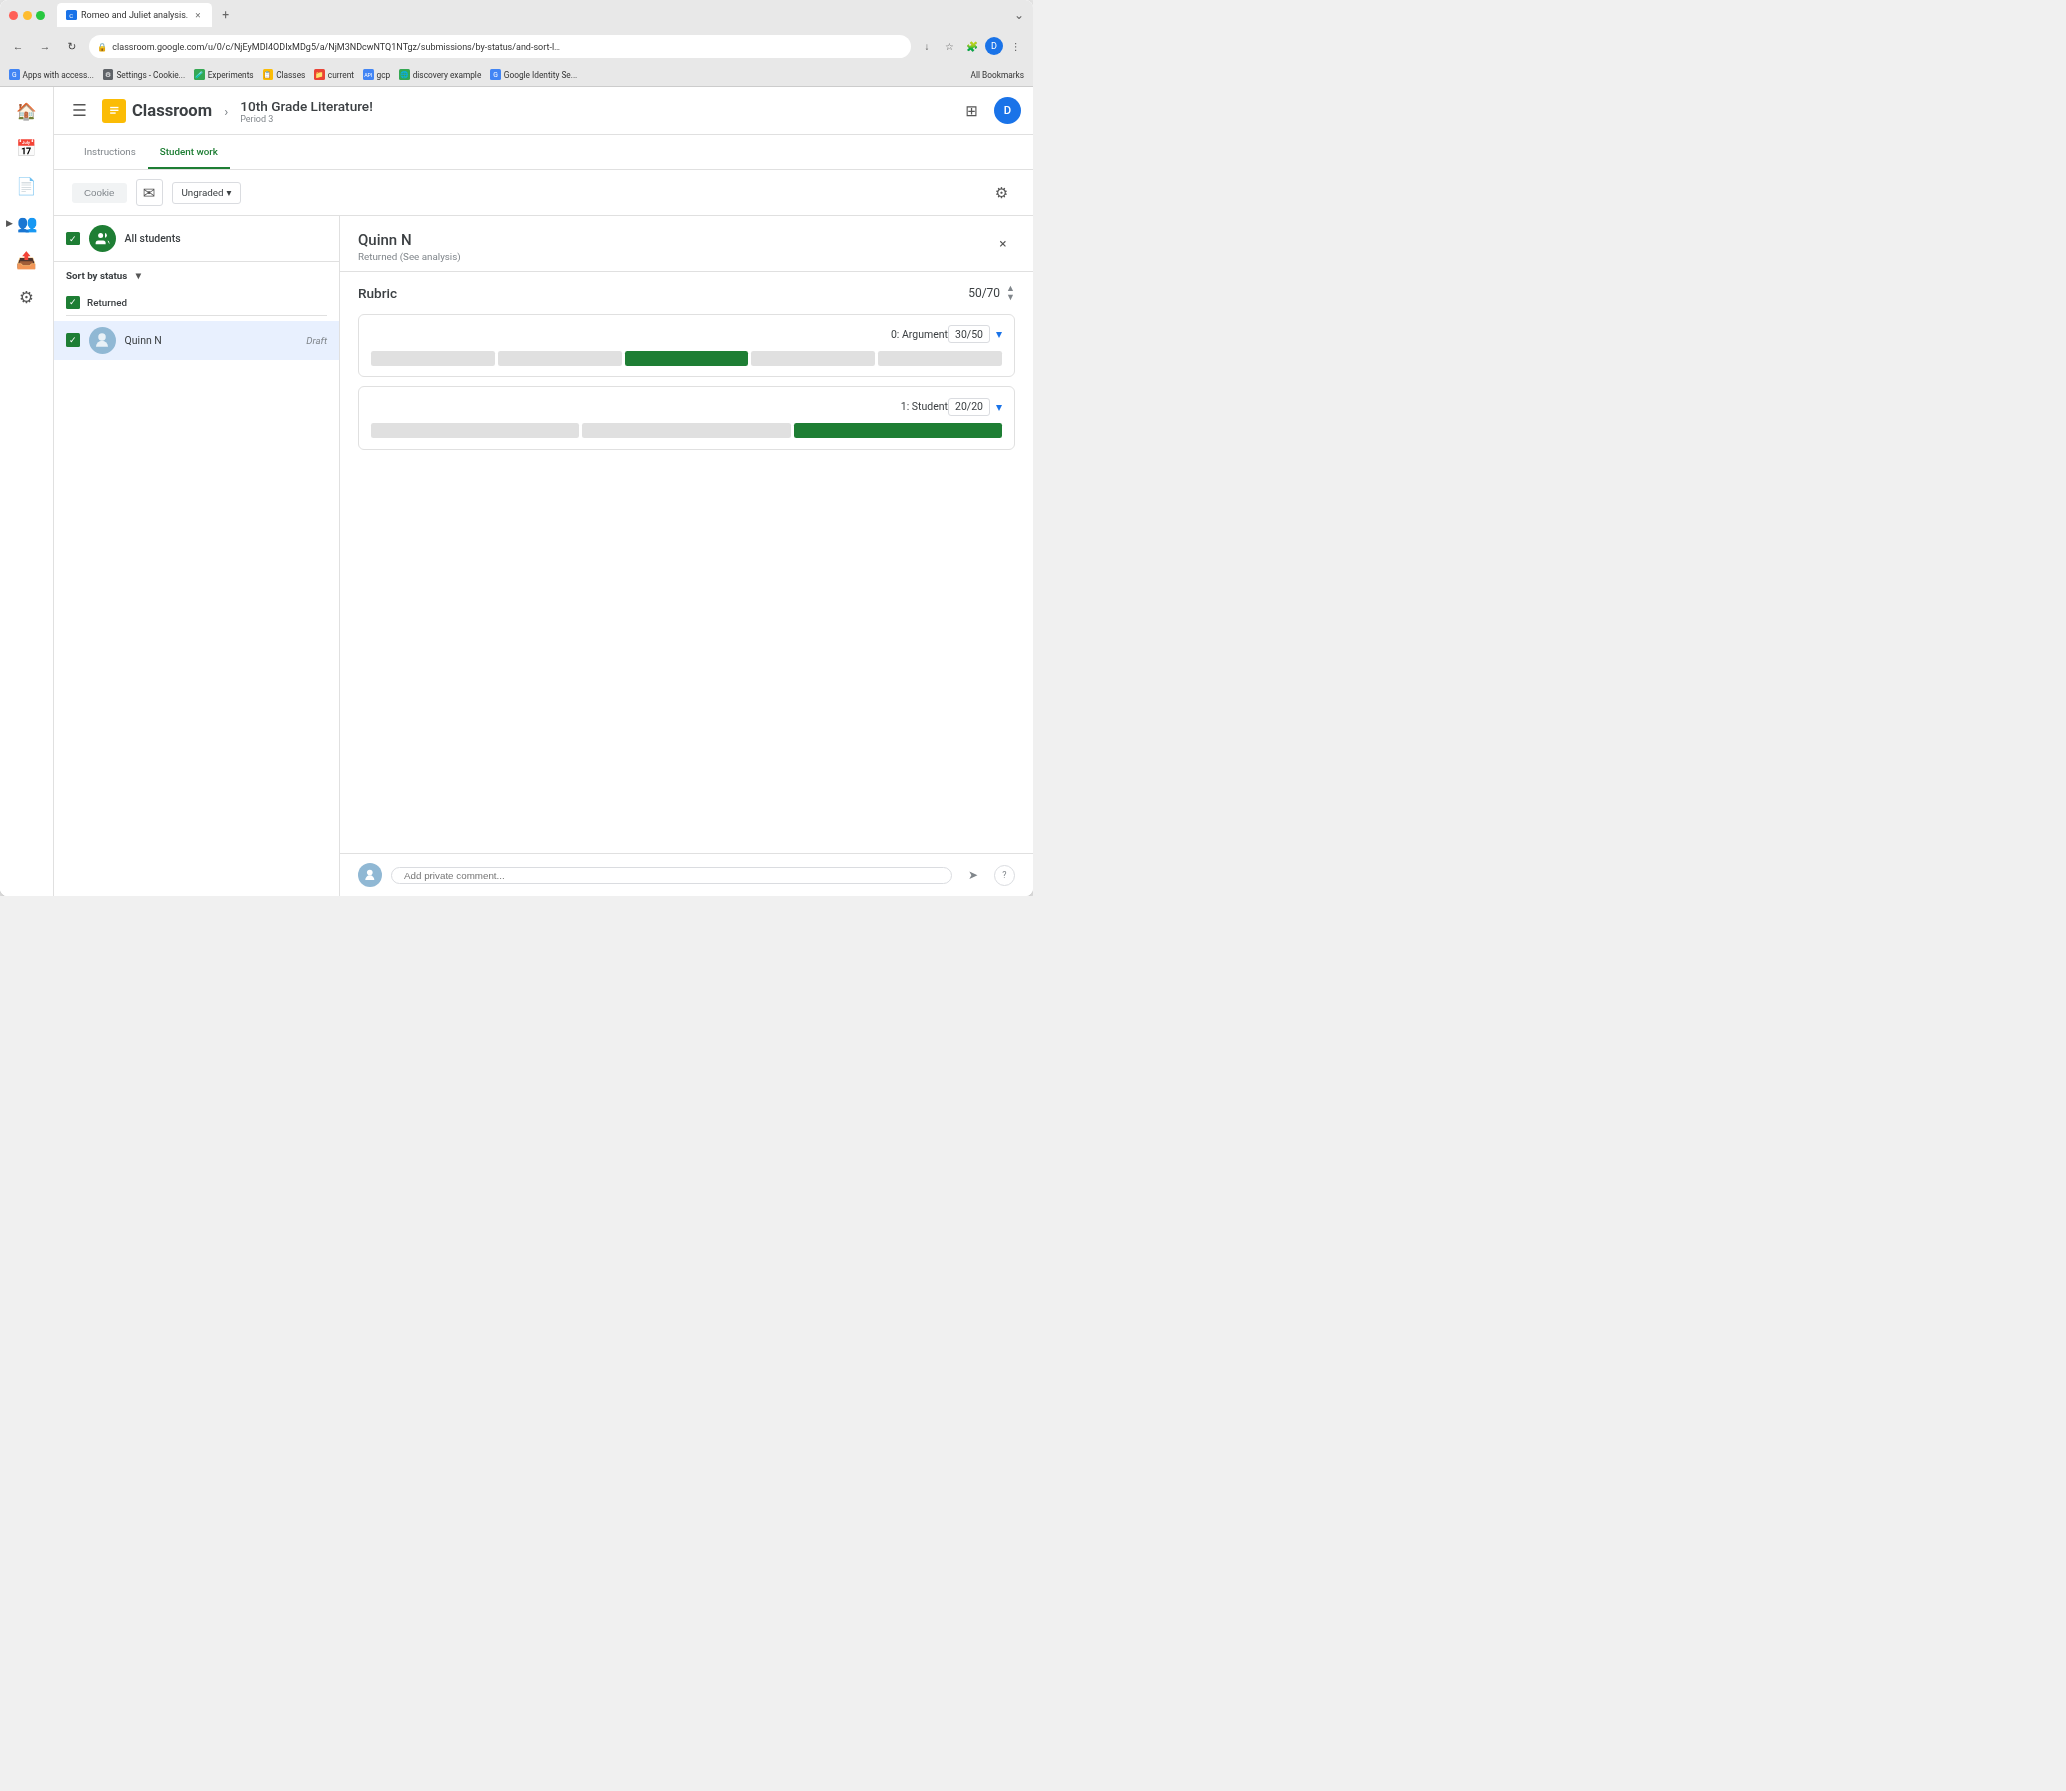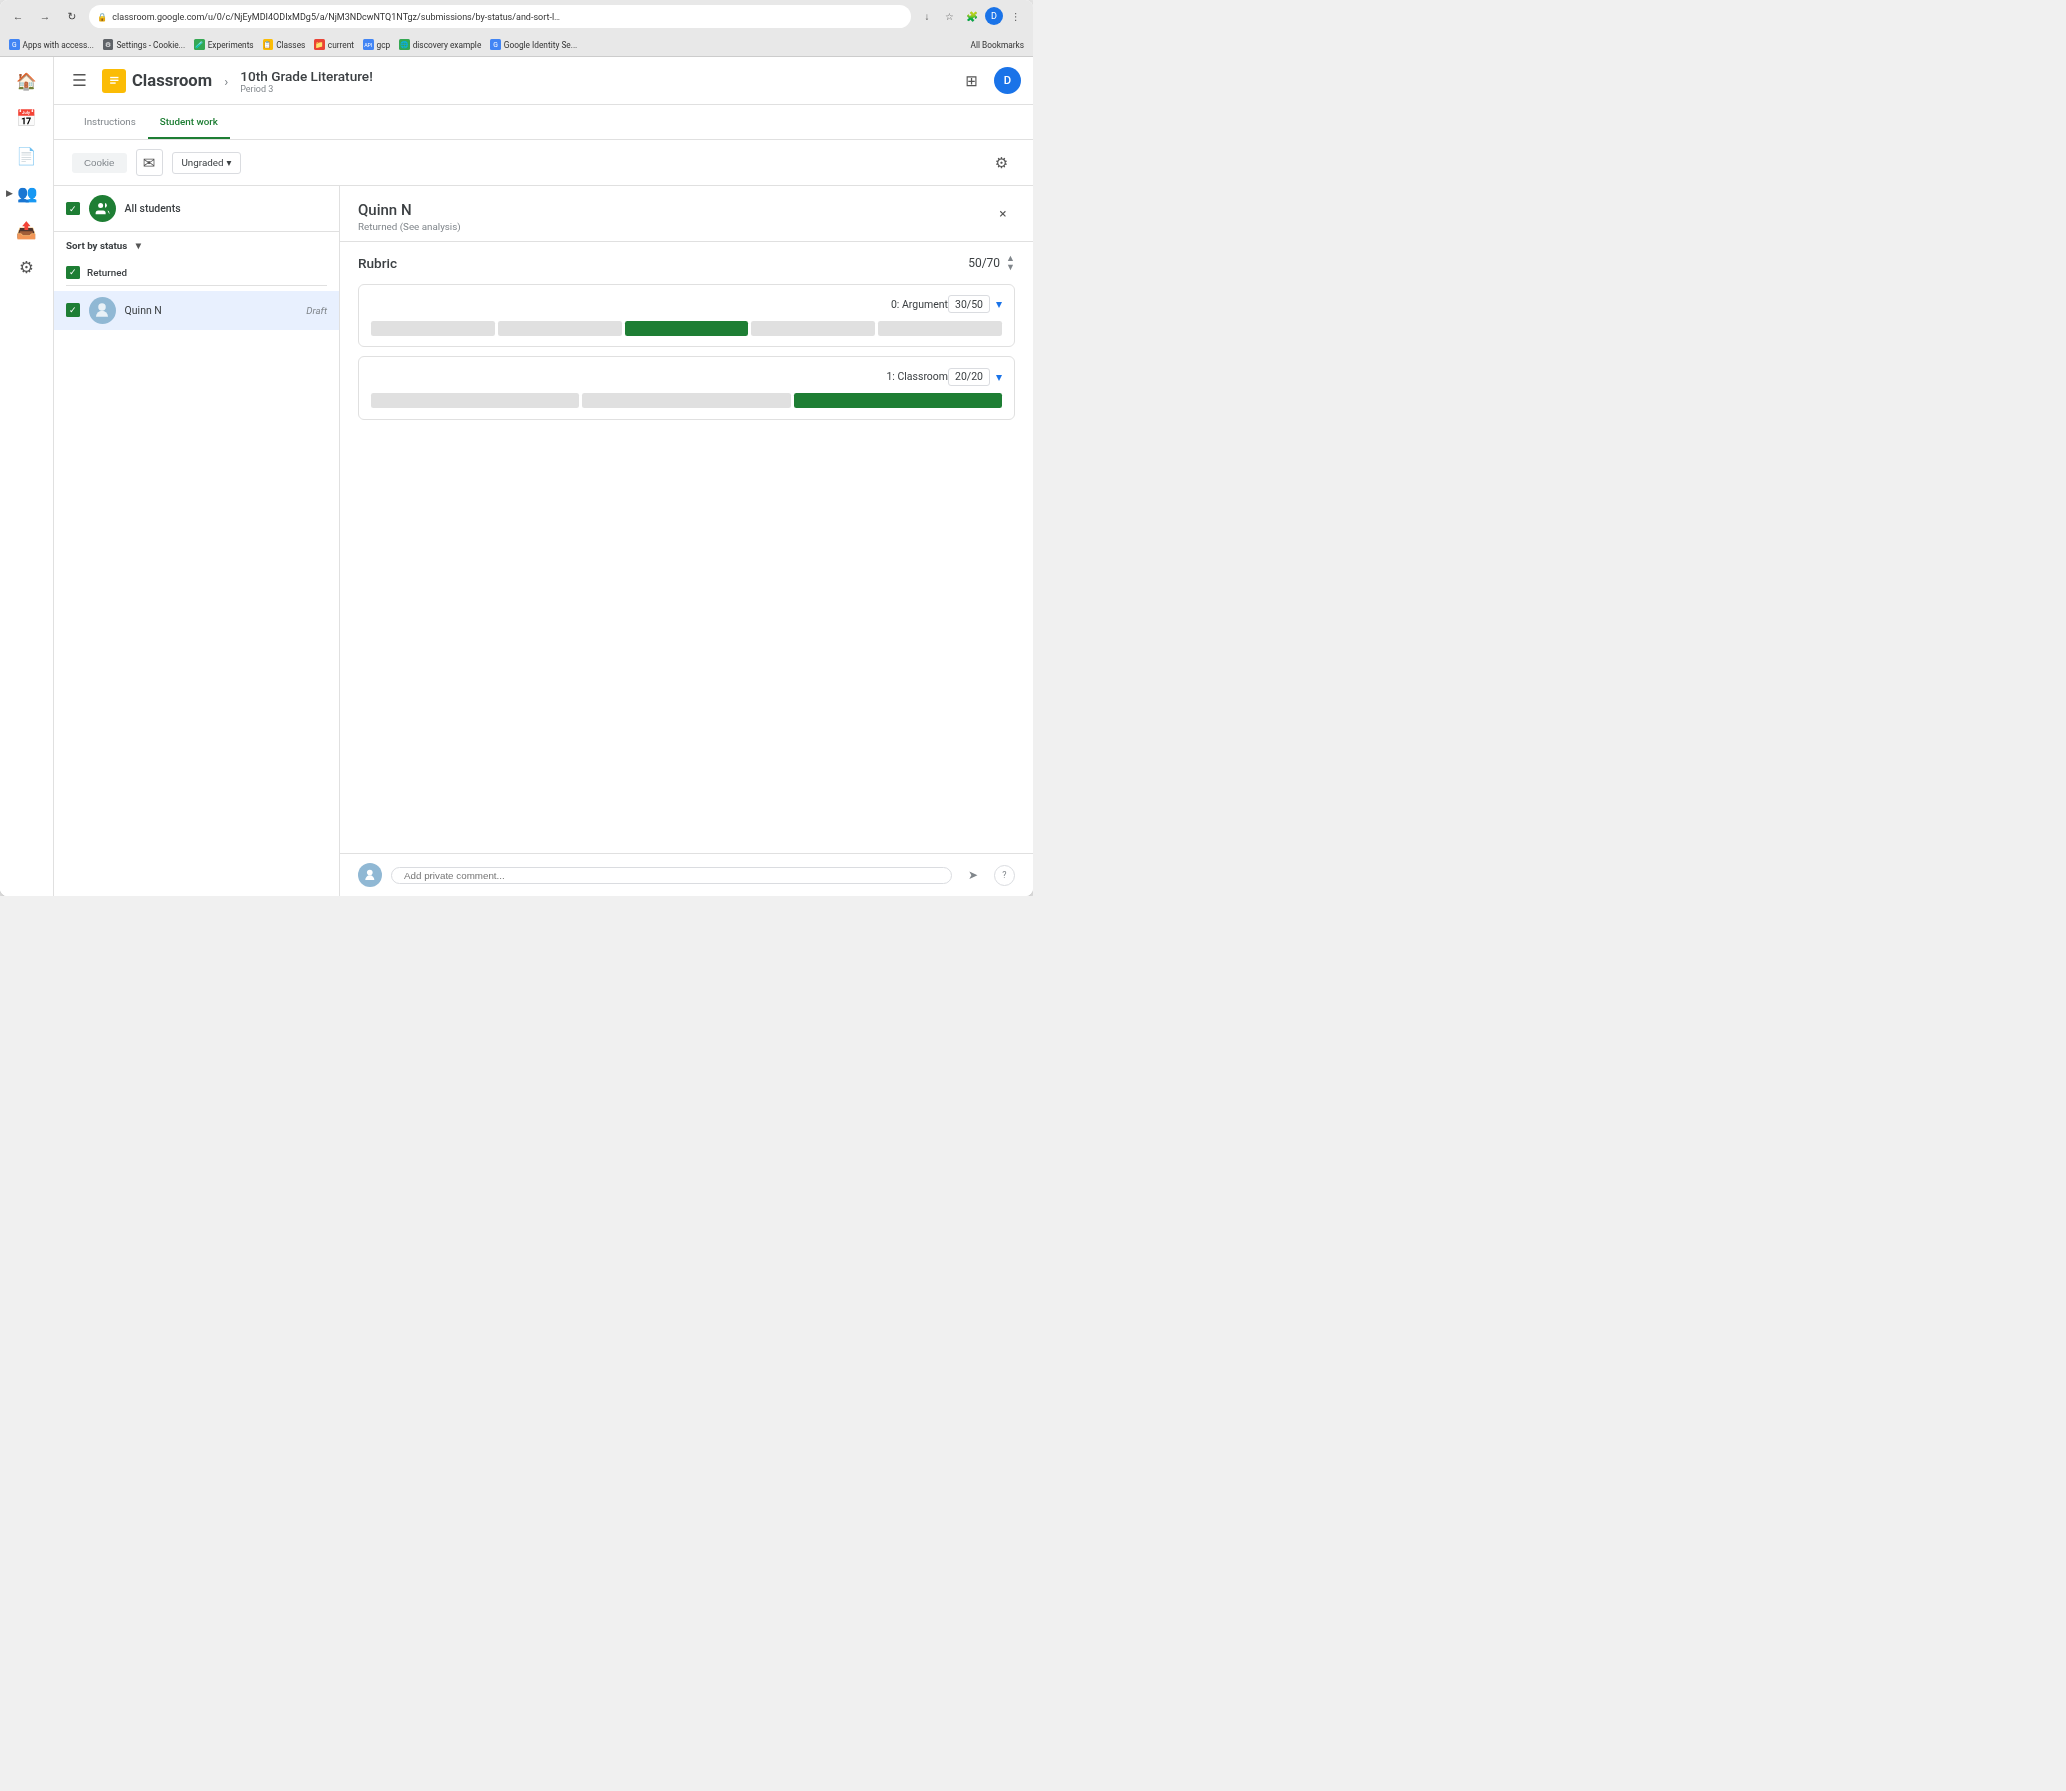--- a/index.html
+++ b/index.html
@@ -131,20 +131,36 @@
     
     .left-nav { width: 54px; background: #fff; display: flex; flex-direction: column; align-items: center; padding: 6px 0; gap: 1.5px; border-right: 0.8px solid #e0e0e0; }
     .left-nav-icon { width: 36px; height: 36px; display: flex; align-items: center; justify-content: center; cursor: pointer; border-radius: 18px; color: #555; font-size: 16.6px; }
     .expand-row { display: flex; align-items: center; padding: 3px 6px; cursor: pointer; color: #555; width: 100%; }
   </style>
 </head>
 <body>
 
 <div class="browser-window">
 
+  <div class="title-bar">
+    <div class="traffic-lights">
+      <div class="traffic-light tl-red"></div>
+      <div class="traffic-light tl-yellow"></div>
+      <div class="traffic-light tl-green"></div>
+    </div>
+    <div class="tab-bar">
+      <div class="browser-tab">
+        <div class="favicon">C</div>
+        <span>Romeo and Juliet analysis.</span>
+        <div class="tab-close">✕</div>
+      </div>
+      <div class="new-tab-btn">+</div>
+      <div class="tab-end">⌄</div>
+    </div>
+  </div>
 
   <div class="address-bar">
     <div class="nav-btn">←</div>
     <div class="nav-btn">→</div>
     <div class="nav-btn">↻</div>
     <div class="url-bar">
       <span class="lock-icon">🔒</span>
       <span class="url-text">classroom.google.com/u/0/c/NjEyMDI4ODIxMDg5/a/NjM3NDcwNTQ1NTgz/submissions/by-status/and-sort-last-name/student/NTI1...</span>
     </div>
     <div class="address-actions">
@@ -340,21 +356,21 @@
                 <div class="score-segment inactive"></div>
                 <div class="score-segment inactive"></div>
                 <div class="score-segment active"></div>
                 <div class="score-segment inactive"></div>
                 <div class="score-segment inactive"></div>
               </div>
             </div>
 
             <div class="rubric-item">
               <div class="rubric-item-header">
-                <span class="rubric-item-title">1: Classroom</span>
+                <span class="rubric-item-title">1: Student</span>
                 <div class="rubric-item-score">
                   <span class="rubric-item-score-val">20/20</span>
                   <div class="expand-btn">▾</div>
                 </div>
               </div>
               <div class="score-bar">
                 <div class="score-segment inactive"></div>
                 <div class="score-segment inactive"></div>
                 <div class="score-segment active"></div>
               </div>

